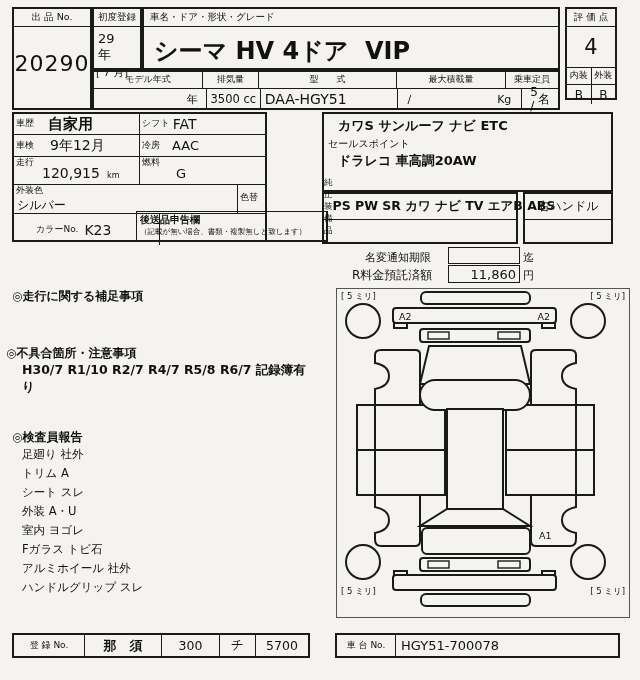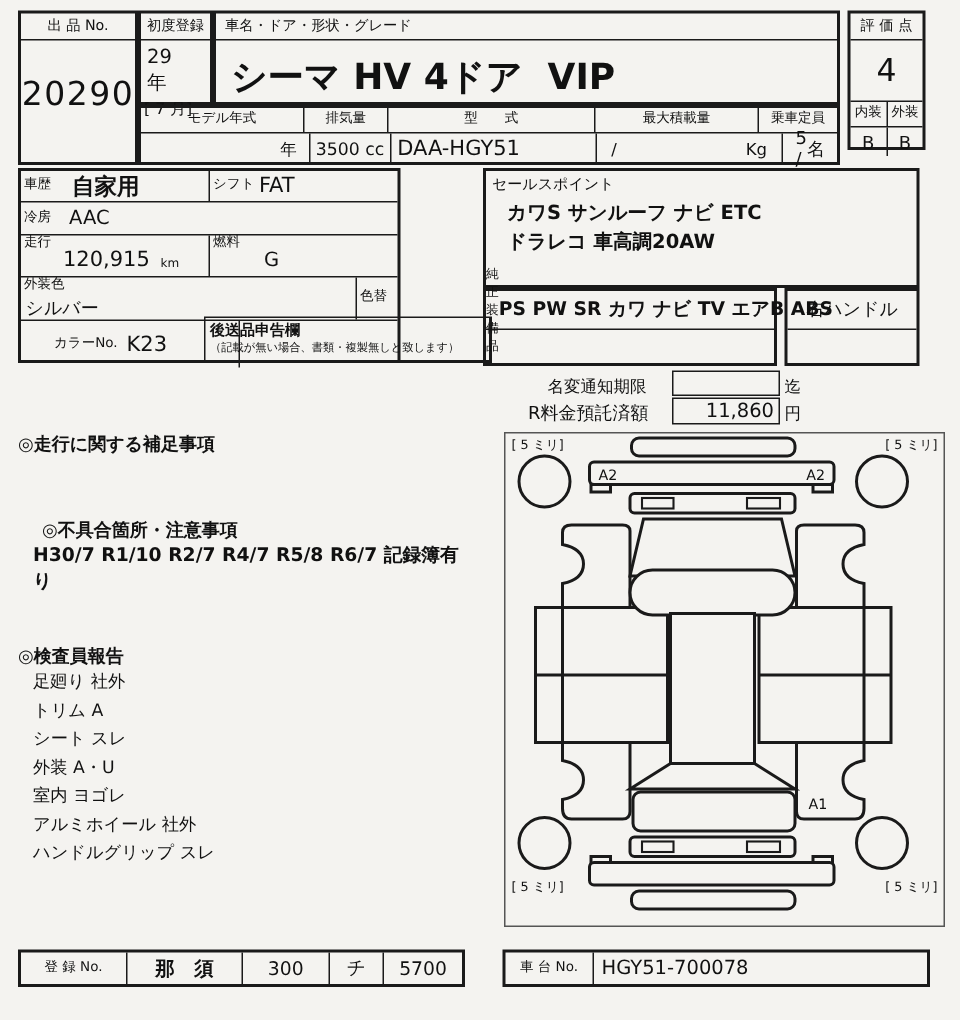--- a/index.html
+++ b/index.html
@@ -77,20 +77,24 @@
       <span class="lbl" style="padding-left:2px;">車歴</span>
       <span style="font-size:15px;font-weight:bold;margin-left:14px;">自家用</span>
     </div>
     <div style="flex:1;display:flex;align-items:center;">
       <span class="lbl" style="padding-left:2px;">シフト</span>
       <span style="font-size:14px;margin-left:3px;">FAT</span>
     </div>
   </div>
 
   <div class="row" style="height:21px;border-bottom:1px solid #1a1a1a;">
+    <div style="width:125px;border-right:1px solid #1a1a1a;display:flex;align-items:center;">
+      <span class="lbl" style="padding-left:2px;">車検</span>
+      <span style="font-size:14px;margin-left:16px;">9年12月</span>
+    </div>
     <div style="flex:1;display:flex;align-items:center;">
       <span class="lbl" style="padding-left:2px;">冷房</span>
       <span style="font-size:13px;margin-left:12px;">AAC</span>
     </div>
   </div>
 
   <div class="row" style="height:27px;border-bottom:1px solid #1a1a1a;">
     <div style="width:125px;border-right:1px solid #1a1a1a;position:relative;">
       <span class="lbl" style="position:absolute;left:2px;top:1px;">走行</span>
       <span style="position:absolute;left:28px;top:8px;font-size:14px;">120,915</span>
@@ -120,22 +124,22 @@
     <div style="flex:1;"></div>
   </div>
 </div>
 
 <div class="box thin" style="left:136px;top:211px;width:192px;height:31px;border-width:1px 2px 2px 1px;">
   <div style="font-size:10px;font-weight:bold;padding:1px 0 0 3px;">後送品申告欄</div>
   <div style="font-size:7.5px;padding-left:3px;white-space:nowrap;">（記載が無い場合、書類・複製無しと致します）</div>
 </div>
 
 <div class="box" style="left:322px;top:112px;width:291px;height:80px;">
+  <div style="font-size:13px;font-weight:bold;padding:3px 0 0 14px;">カワS サンルーフ ナビ ETC</div>
   <div style="font-size:10px;padding:2px 0 0 4px;">セールスポイント</div>
-  <div style="font-size:13px;font-weight:bold;padding:3px 0 0 14px;">カワS サンルーフ ナビ ETC</div>
   <div style="font-size:13px;font-weight:bold;padding:1px 0 0 14px;">ドラレコ 車高調20AW</div>
 </div>
 
 <div class="box" style="left:322px;top:192px;width:196px;height:52px;">
   <div class="row" style="height:25px;border-bottom:1px solid #1a1a1a;">
     <div style="width:52px;display:flex;align-items:center;justify-content:center;font-size:8.5px;">純正装備品</div>
     <div style="flex:1;display:flex;align-items:center;font-size:12.5px;font-weight:bold;white-space:nowrap;">PS PW SR カワ ナビ TV エアB ABS</div>
   </div>
 </div>
 
@@ -146,31 +150,32 @@
 <div class="abs" style="left:365px;top:250px;font-size:11px;">名変通知期限</div>
 <div class="abs" style="left:448px;top:247px;width:72px;height:17px;border:1px solid #1a1a1a;"></div>
 <div class="abs" style="left:523px;top:250px;font-size:11px;">迄</div>
 
 <div class="abs" style="left:352px;top:267px;font-size:12px;">R料金預託済額</div>
 <div class="abs" style="left:448px;top:265px;width:72px;height:18px;border:1px solid #1a1a1a;display:flex;align-items:center;justify-content:flex-end;padding-right:3px;font-size:13px;box-sizing:border-box;">11,860</div>
 <div class="abs" style="left:523px;top:268px;font-size:11px;">円</div>
 
 <div class="abs" style="left:12px;top:288px;font-size:12px;font-weight:bold;">◎走行に関する補足事項</div>
 
-<div class="abs" style="left:28px;top:345px;font-size:12px;font-weight:bold;">◎不具合箇所・注意事項</div>
+<div class="abs" style="left:6px;top:345px;font-size:12px;font-weight:bold;">◎不具合箇所・注意事項</div>
 <div class="abs" style="left:22px;top:362px;font-size:12.5px;font-weight:bold;white-space:nowrap;">H30/7 R1/10 R2/7 R4/7 R5/8 R6/7 記録簿有</div>
 <div class="abs" style="left:22px;top:379px;font-size:12.5px;font-weight:bold;">り</div>
 
 <div class="abs" style="left:12px;top:429px;font-size:12px;font-weight:bold;">◎検査員報告</div>
 <div class="abs" style="left:22px;top:445px;" id="inspector-list">
     <div class="insp-item">足廻り 社外</div>
     <div class="insp-item">トリム A</div>
     <div class="insp-item">シート スレ</div>
     <div class="insp-item">外装 A・U</div>
     <div class="insp-item">室内 ヨゴレ</div>
+    <div class="insp-item">Fガラス トビ石</div>
     <div class="insp-item">アルミホイール 社外</div>
     <div class="insp-item">ハンドルグリップ スレ</div>
   </div>
 
 <div class="abs" style="left:336px;top:288px;width:294px;height:330px;">
 <svg width="294" height="330" viewBox="0 0 294 330">
   <rect x="0.5" y="0.5" width="293" height="329" fill="none" stroke="#555" stroke-width="1"></rect>
 
   <g stroke="#1a1a1a" stroke-width="2" fill="none">
     <rect x="21" y="117" width="88" height="90"></rect>

